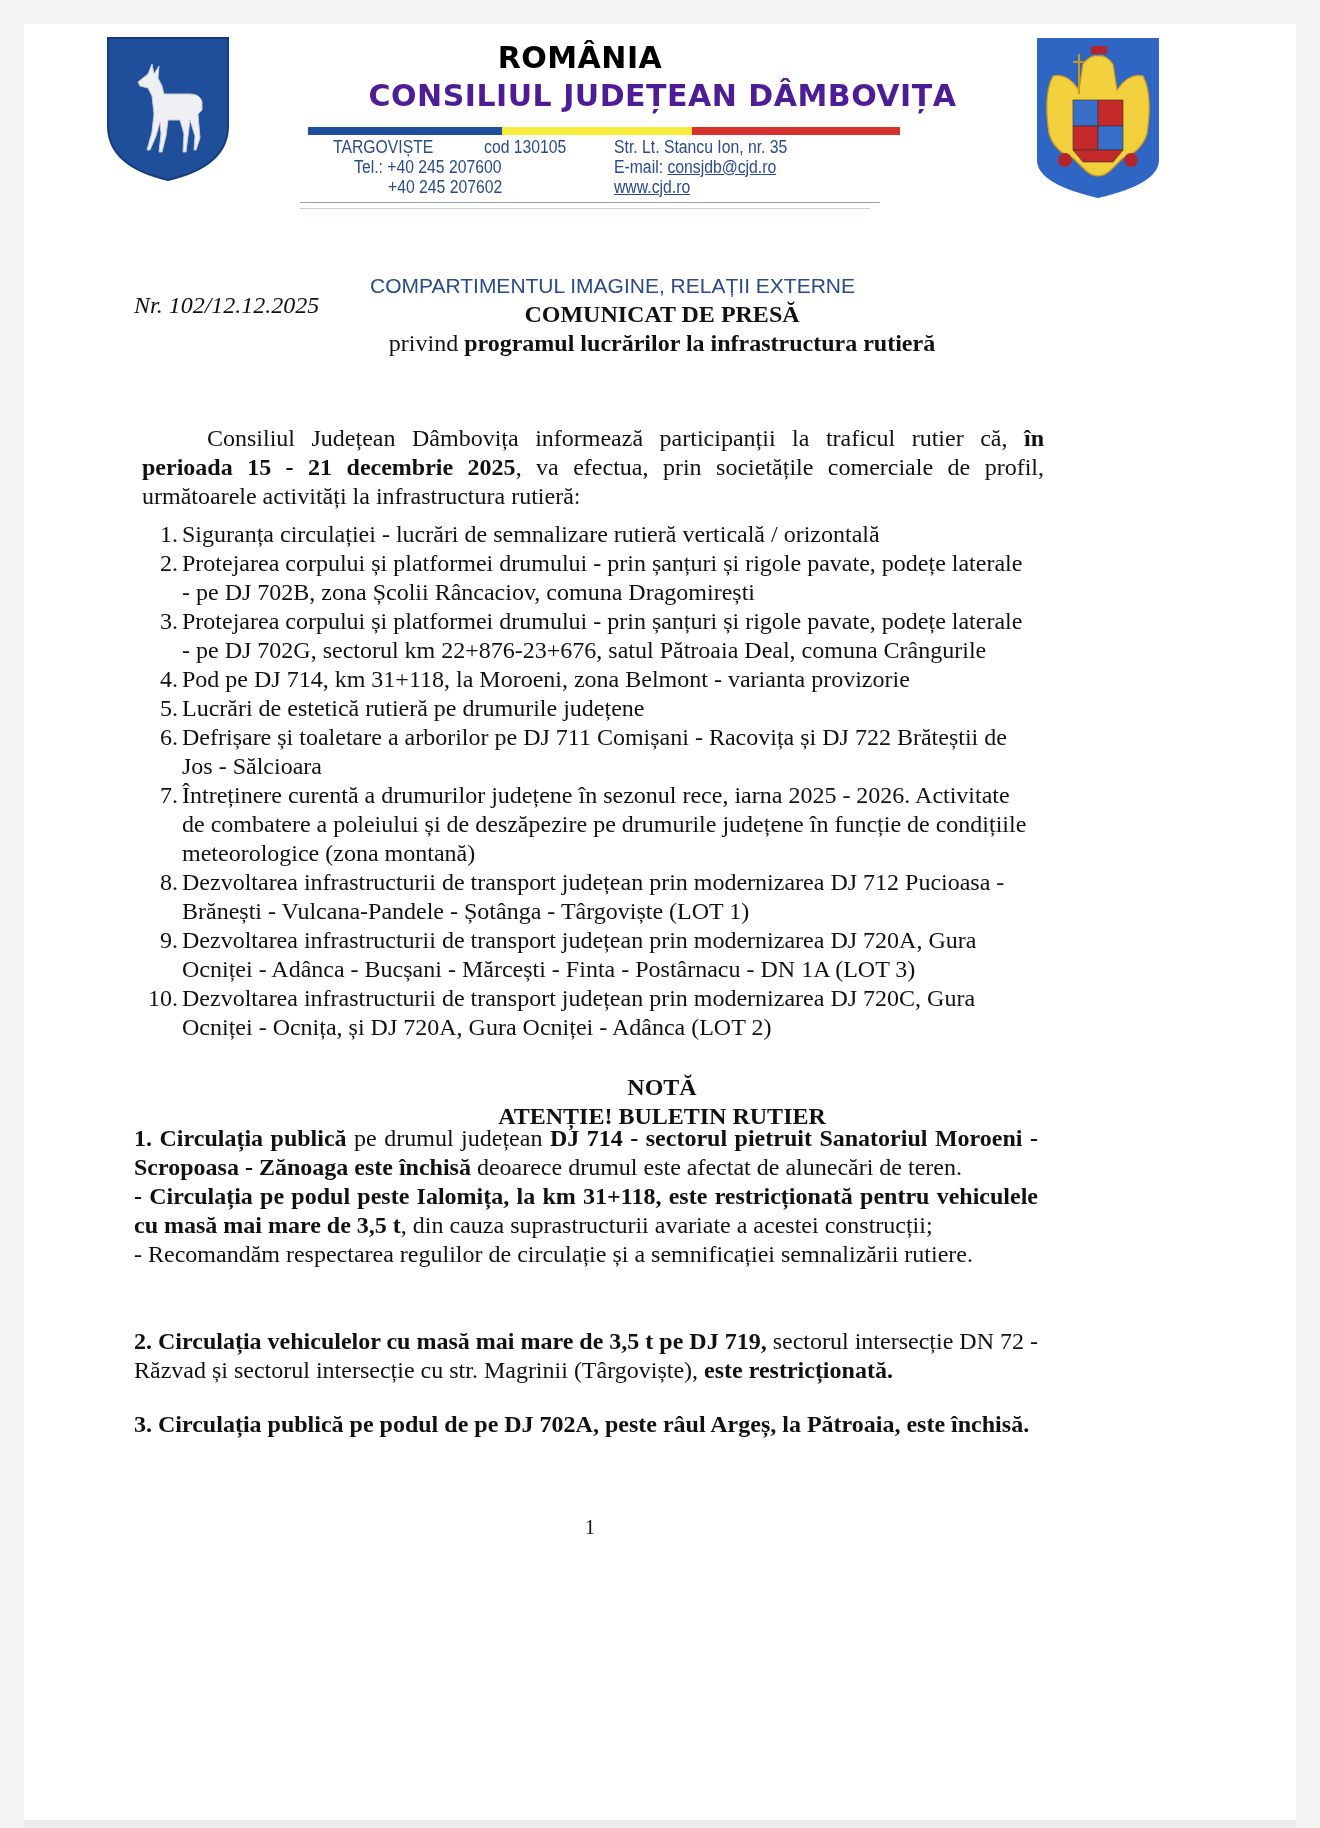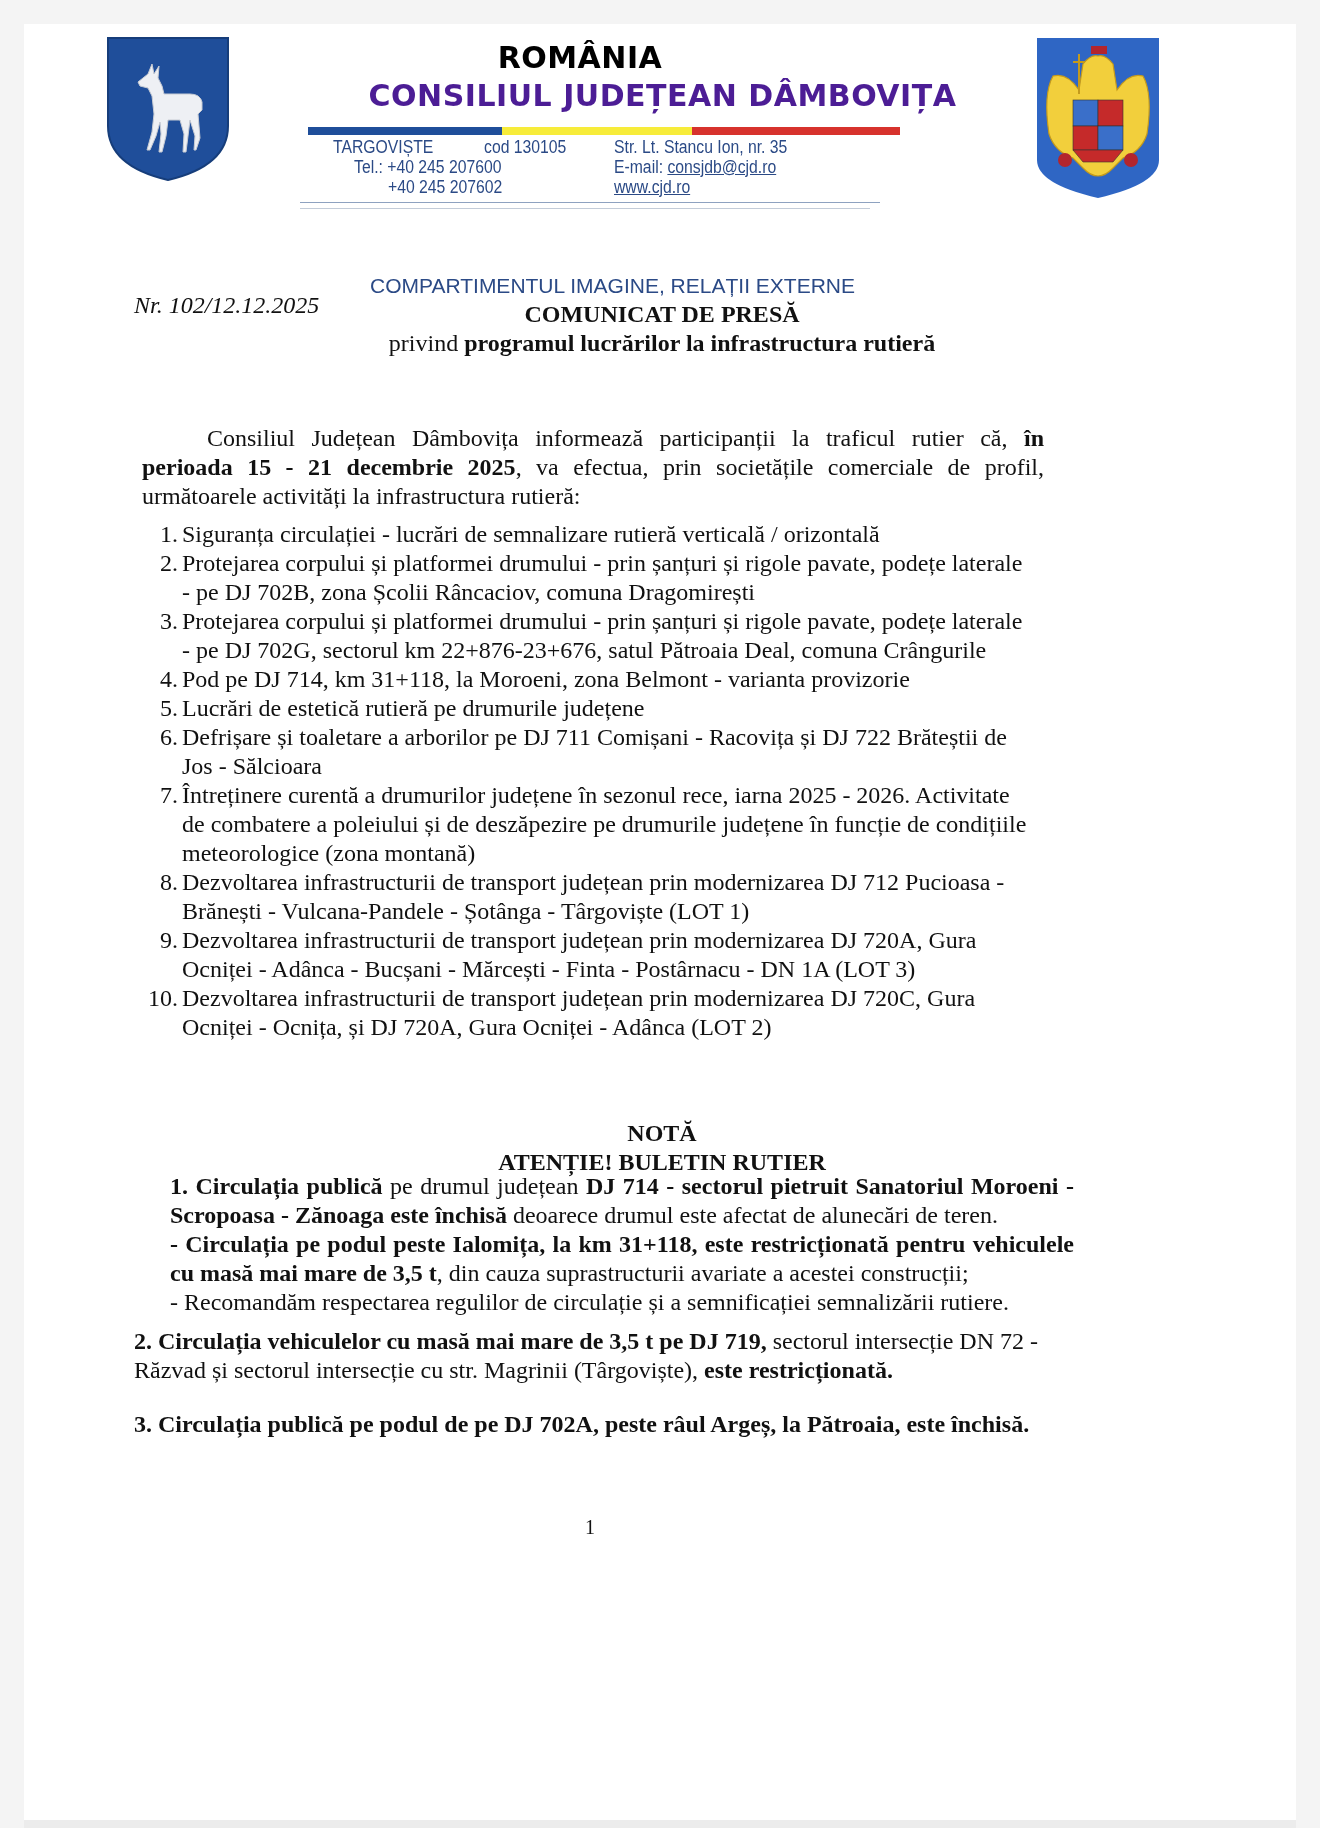--- a/index.html
+++ b/index.html
@@ -34,23 +34,23 @@
     }
     .ref { position: absolute; left: 134px; top: 272px; font-style: italic; font-size: 24px; margin-top: 20px; }
     .title-block { position: absolute; left: 300px; top: 300px; width: 724px; text-align: center; font-size: 24px; line-height: 29px; }
     .title-block .t1 { font-weight: bold; }
     .body-text { position: absolute; left: 134px; width: 902px; font-size: 24px; line-height: 29px; }
     .intro { top: 424px; text-align: justify; margin-left: 8px; }
     .intro .ind { display: inline-block; width: 65px; }
     ol.works { position: absolute; left: 134px; top: 520px; width: 902px; margin: 0; padding: 0; list-style: none; font-size: 24px; line-height: 29px; }
     ol.works li { position: relative; padding-left: 48px; }
     ol.works li .num { position: absolute; left: 0; width: 44px; text-align: right; }
-    .note-head { position: absolute; left: 300px; top: 1073px; width: 724px; text-align: center; font-weight: bold; font-size: 24px; line-height: 29px; margin-top: 46px; }
+    .note-head { position: absolute; left: 300px; top: 1073px; width: 724px; text-align: center; font-weight: bold; font-size: 24px; line-height: 29px; }
     .bulletin { position: absolute; left: 134px; width: 904px; font-size: 24px; line-height: 29px; text-align: justify; }
-    .b1 { top: 1172px; margin-left: 36px; }
+    .b1 { top: 1124px; }
     .b2 { top: 1327px; }
     .b3 { top: 1410px; }
     b { font-weight: bold; }
     .pagenum { position: absolute; left: 560px; top: 1516px; width: 60px; text-align: center; font-size: 20px; }
     .footer-band { position: absolute; left: 24px; top: 1820px; width: 1272px; height: 8px; background: #ececec; }
   </style>
 </head>
 <body>
 
 <div class="page"></div>

